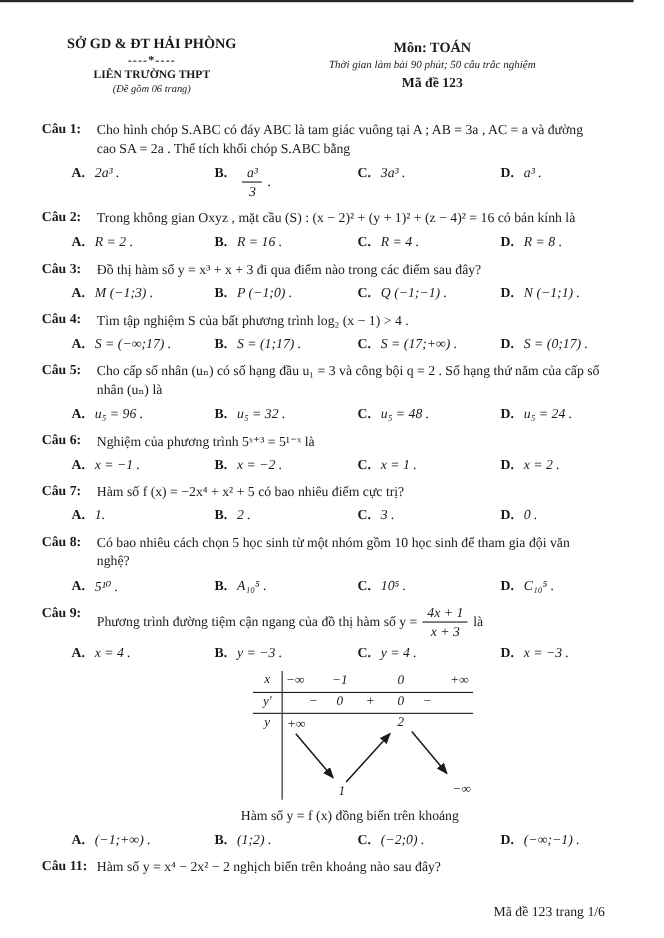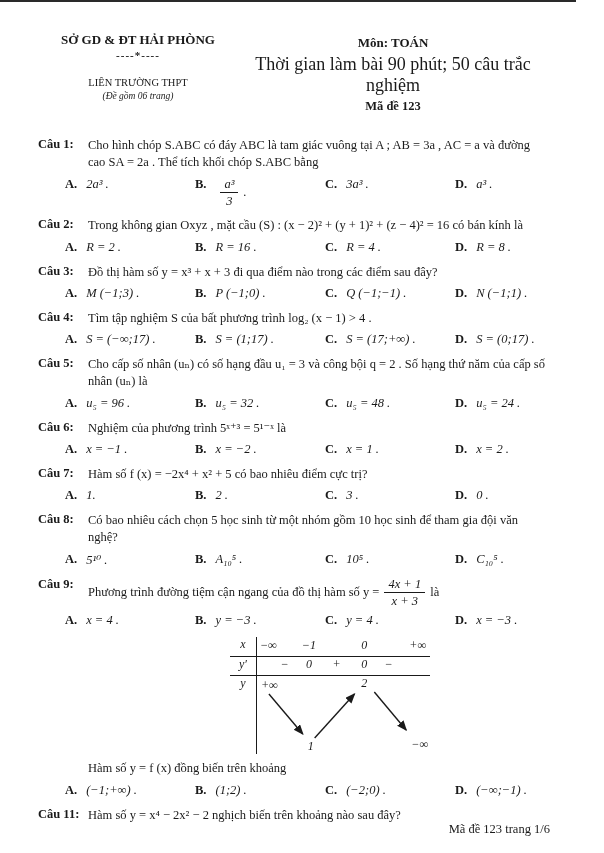--- a/index.html
+++ b/index.html
@@ -12,25 +12,25 @@
   .page {
     position:relative; width:576px; height:853px;
     background:#ffffff; border-top:2px solid #2a2a2a; overflow:hidden;
   }
   
   .header { display:flex; padding:30px 28px 0 38px; }
   .header-left { width:200px; text-align:center; }
   .header-right { flex:1; text-align:center; }
   .hl-org   { font-weight:bold; font-size:13px; white-space:nowrap; }
   .hl-div   { font-weight:bold; font-size:11px; margin-top:1px; letter-spacing:1px; }
-  .hl-school{ font-weight:normal; font-size:10.5px; margin-top:16px; }
+  .hl-school{ font-weight:bold; font-size:10.5px; margin-top:2px; }
   .hl-note  { font-style:italic; font-size:9.5px; margin-top:3px; }
   .hr-title { font-weight:bold; font-size:15px; white-space:nowrap; }
   .hr-subject { font-weight:bold; font-size:13px; margin-top:3px; }
-  .hr-time  { font-size:18px; margin-top:3px; }
+  .hr-time  { font-style:italic; font-size:10px; margin-top:3px; }
   .hr-code  { font-weight:bold; font-size:12.5px; margin-top:3px; }
   
   .questions { padding:14px 28px 0 38px; }
   .q { margin-top:9px; }
   .q-line { display:flex; align-items:flex-start; }
   .q-label { font-weight:bold; width:50px; flex:0 0 50px; }
   .q-text { flex:1; line-height:1.38; }
   .opts { display:flex; margin:5px 0 0 27px; align-items:flex-start; }
   .opt { display:flex; width:130px; flex:0 0 130px; align-items:flex-start; }
   .opt:last-child { width:auto; flex:1 1 auto; }
@@ -337,21 +337,21 @@
               <line x1="118" y1="16" x2="150" y2="54" stroke="#1a1a1a" stroke-width="1.4" marker-end="url(#ah)"></line>
             </svg>
             <span class="bv" style="left:4px;top:2px;">+∞</span>
             <span class="bv c" style="left:31%;bottom:0;">1</span>
             <span class="bv c" style="left:62%;top:0;">2</span>
             <span class="bv" style="right:2px;bottom:2px;">−∞</span>
           </div>
         </div>
       </div>
 
-      <div class="q-line" style="margin-top:6px;">
+      <div class="q-line" style="margin-top:6px;text-align:center;">
         <span class="q-label"></span>
         <span class="q-text">Hàm số  y = f (x)  đồng biến trên khoảng</span>
       </div>
       <div class="opts">
         <div class="opt">
             <span class="opt-key">A.</span>
             <span class="opt-val">(−1;+∞) .</span>
           </div>
         <div class="opt">
             <span class="opt-key">B.</span>

